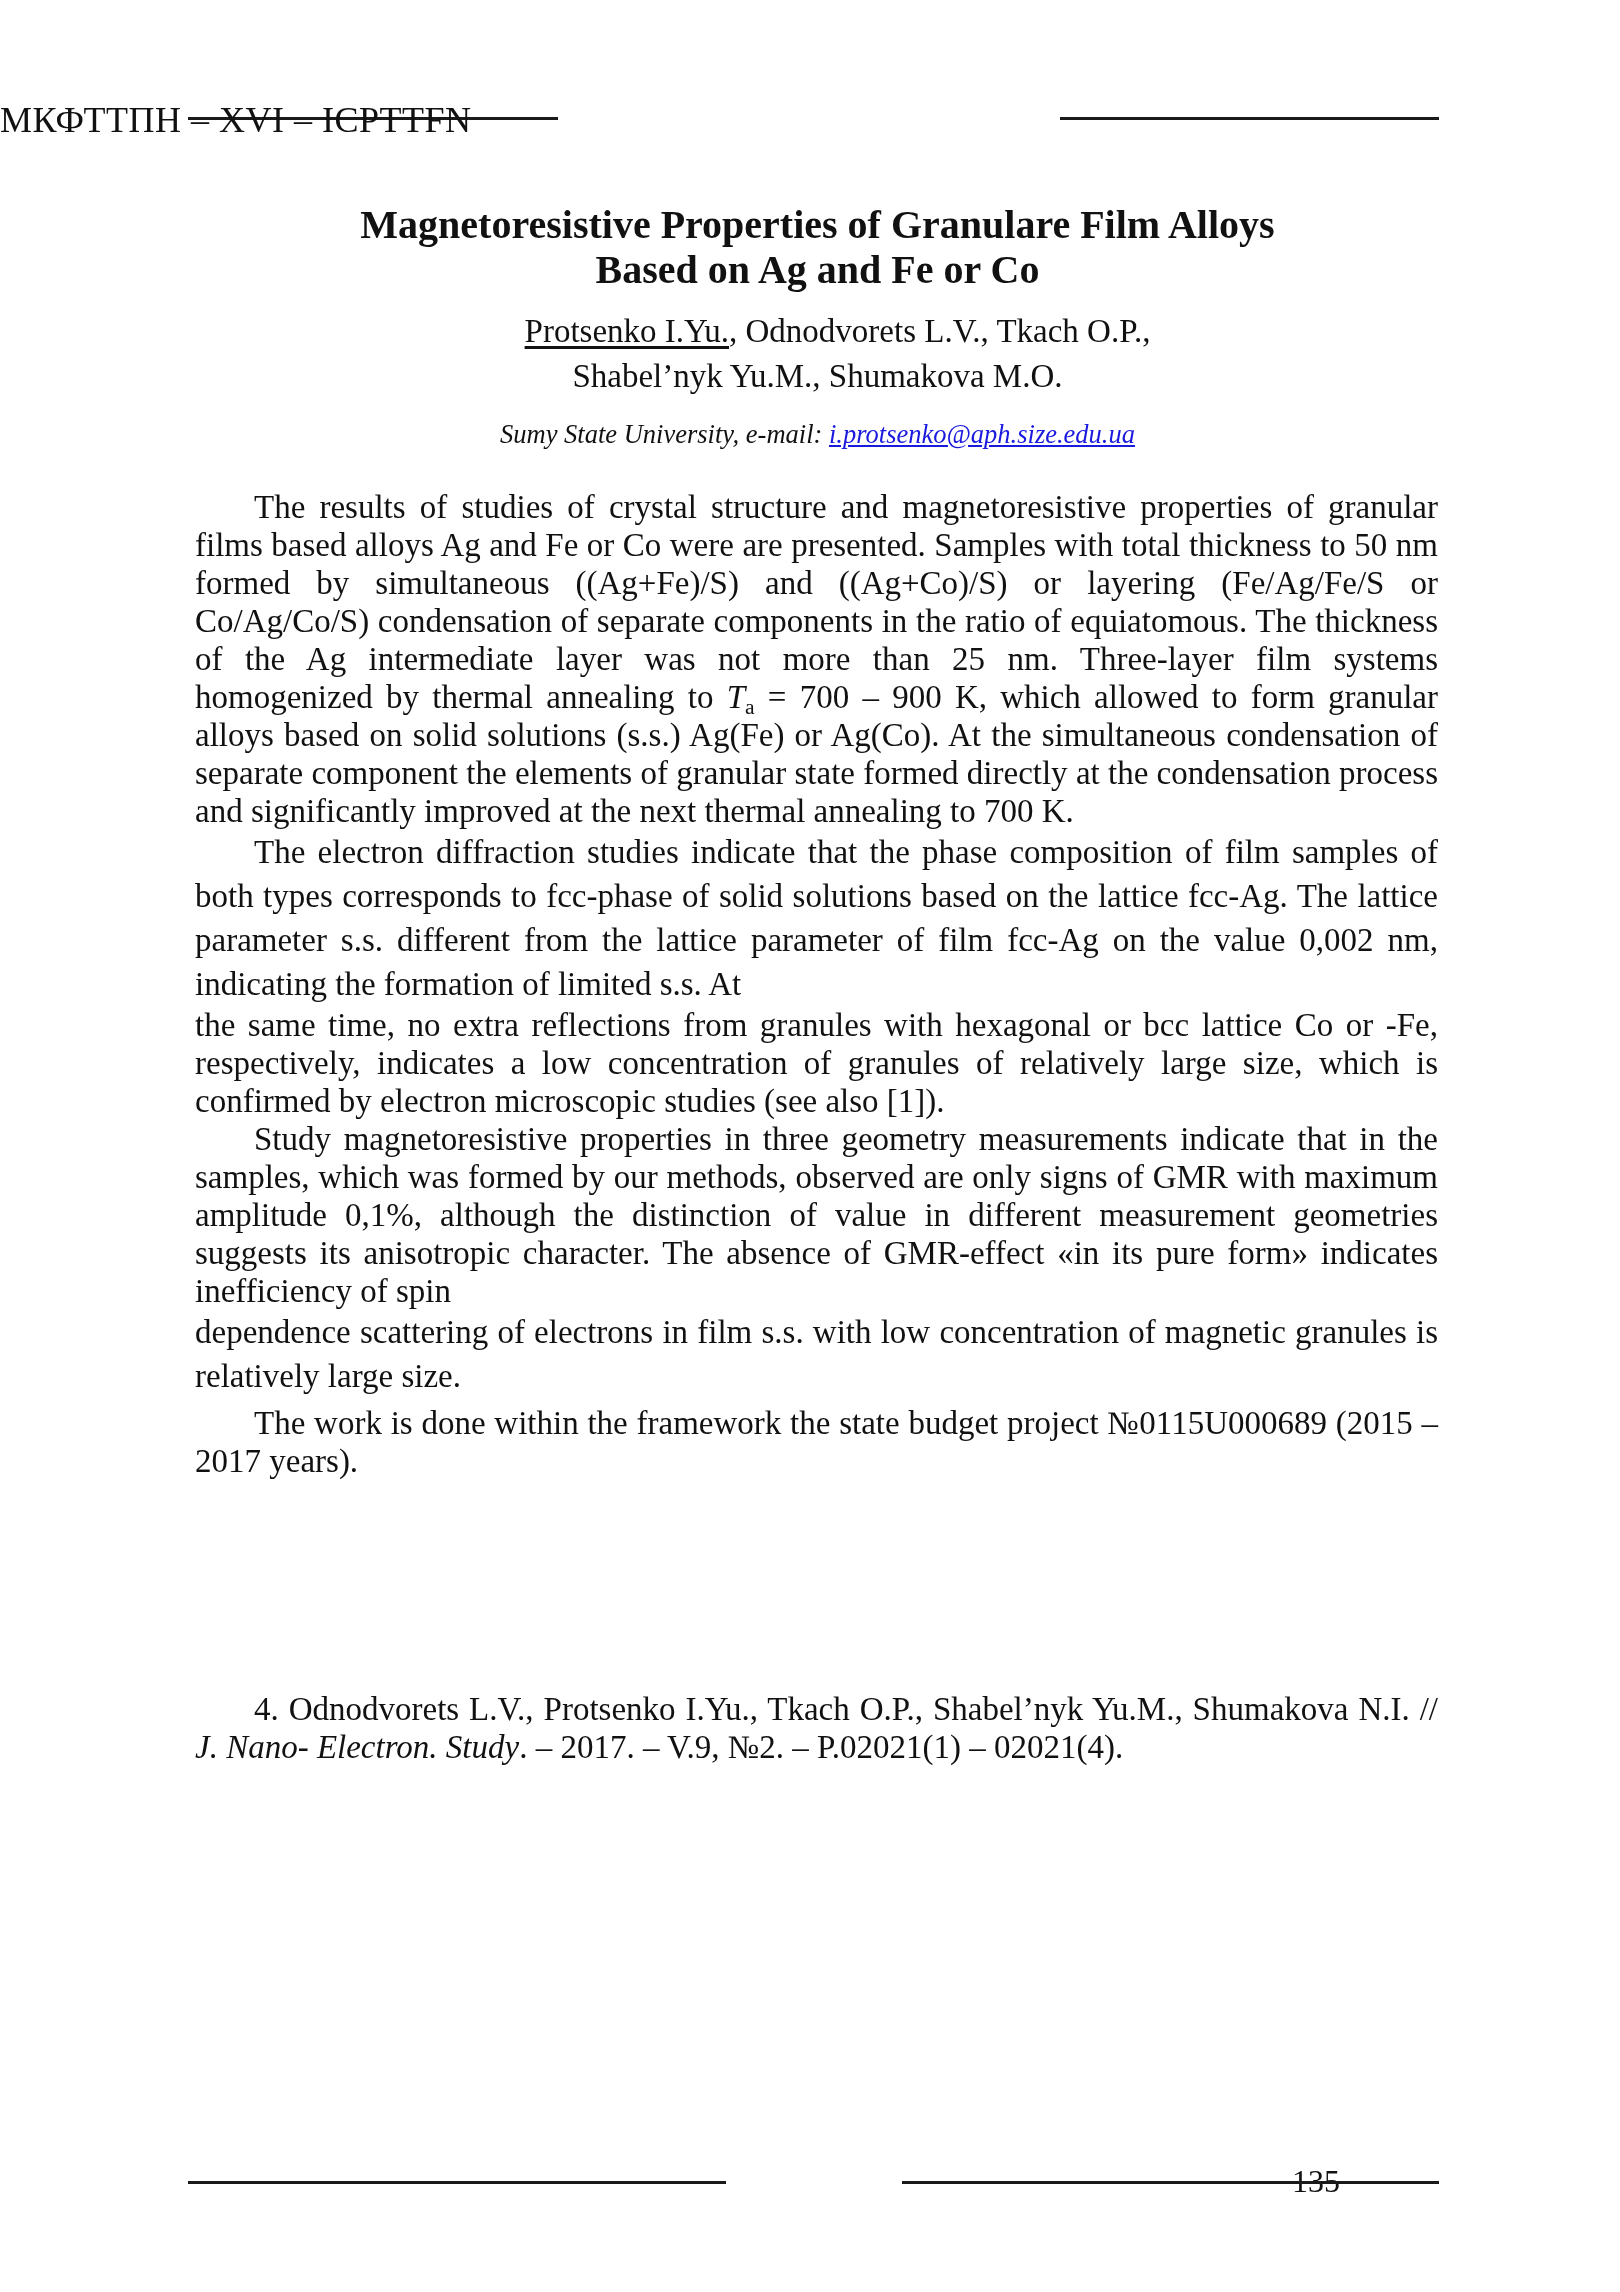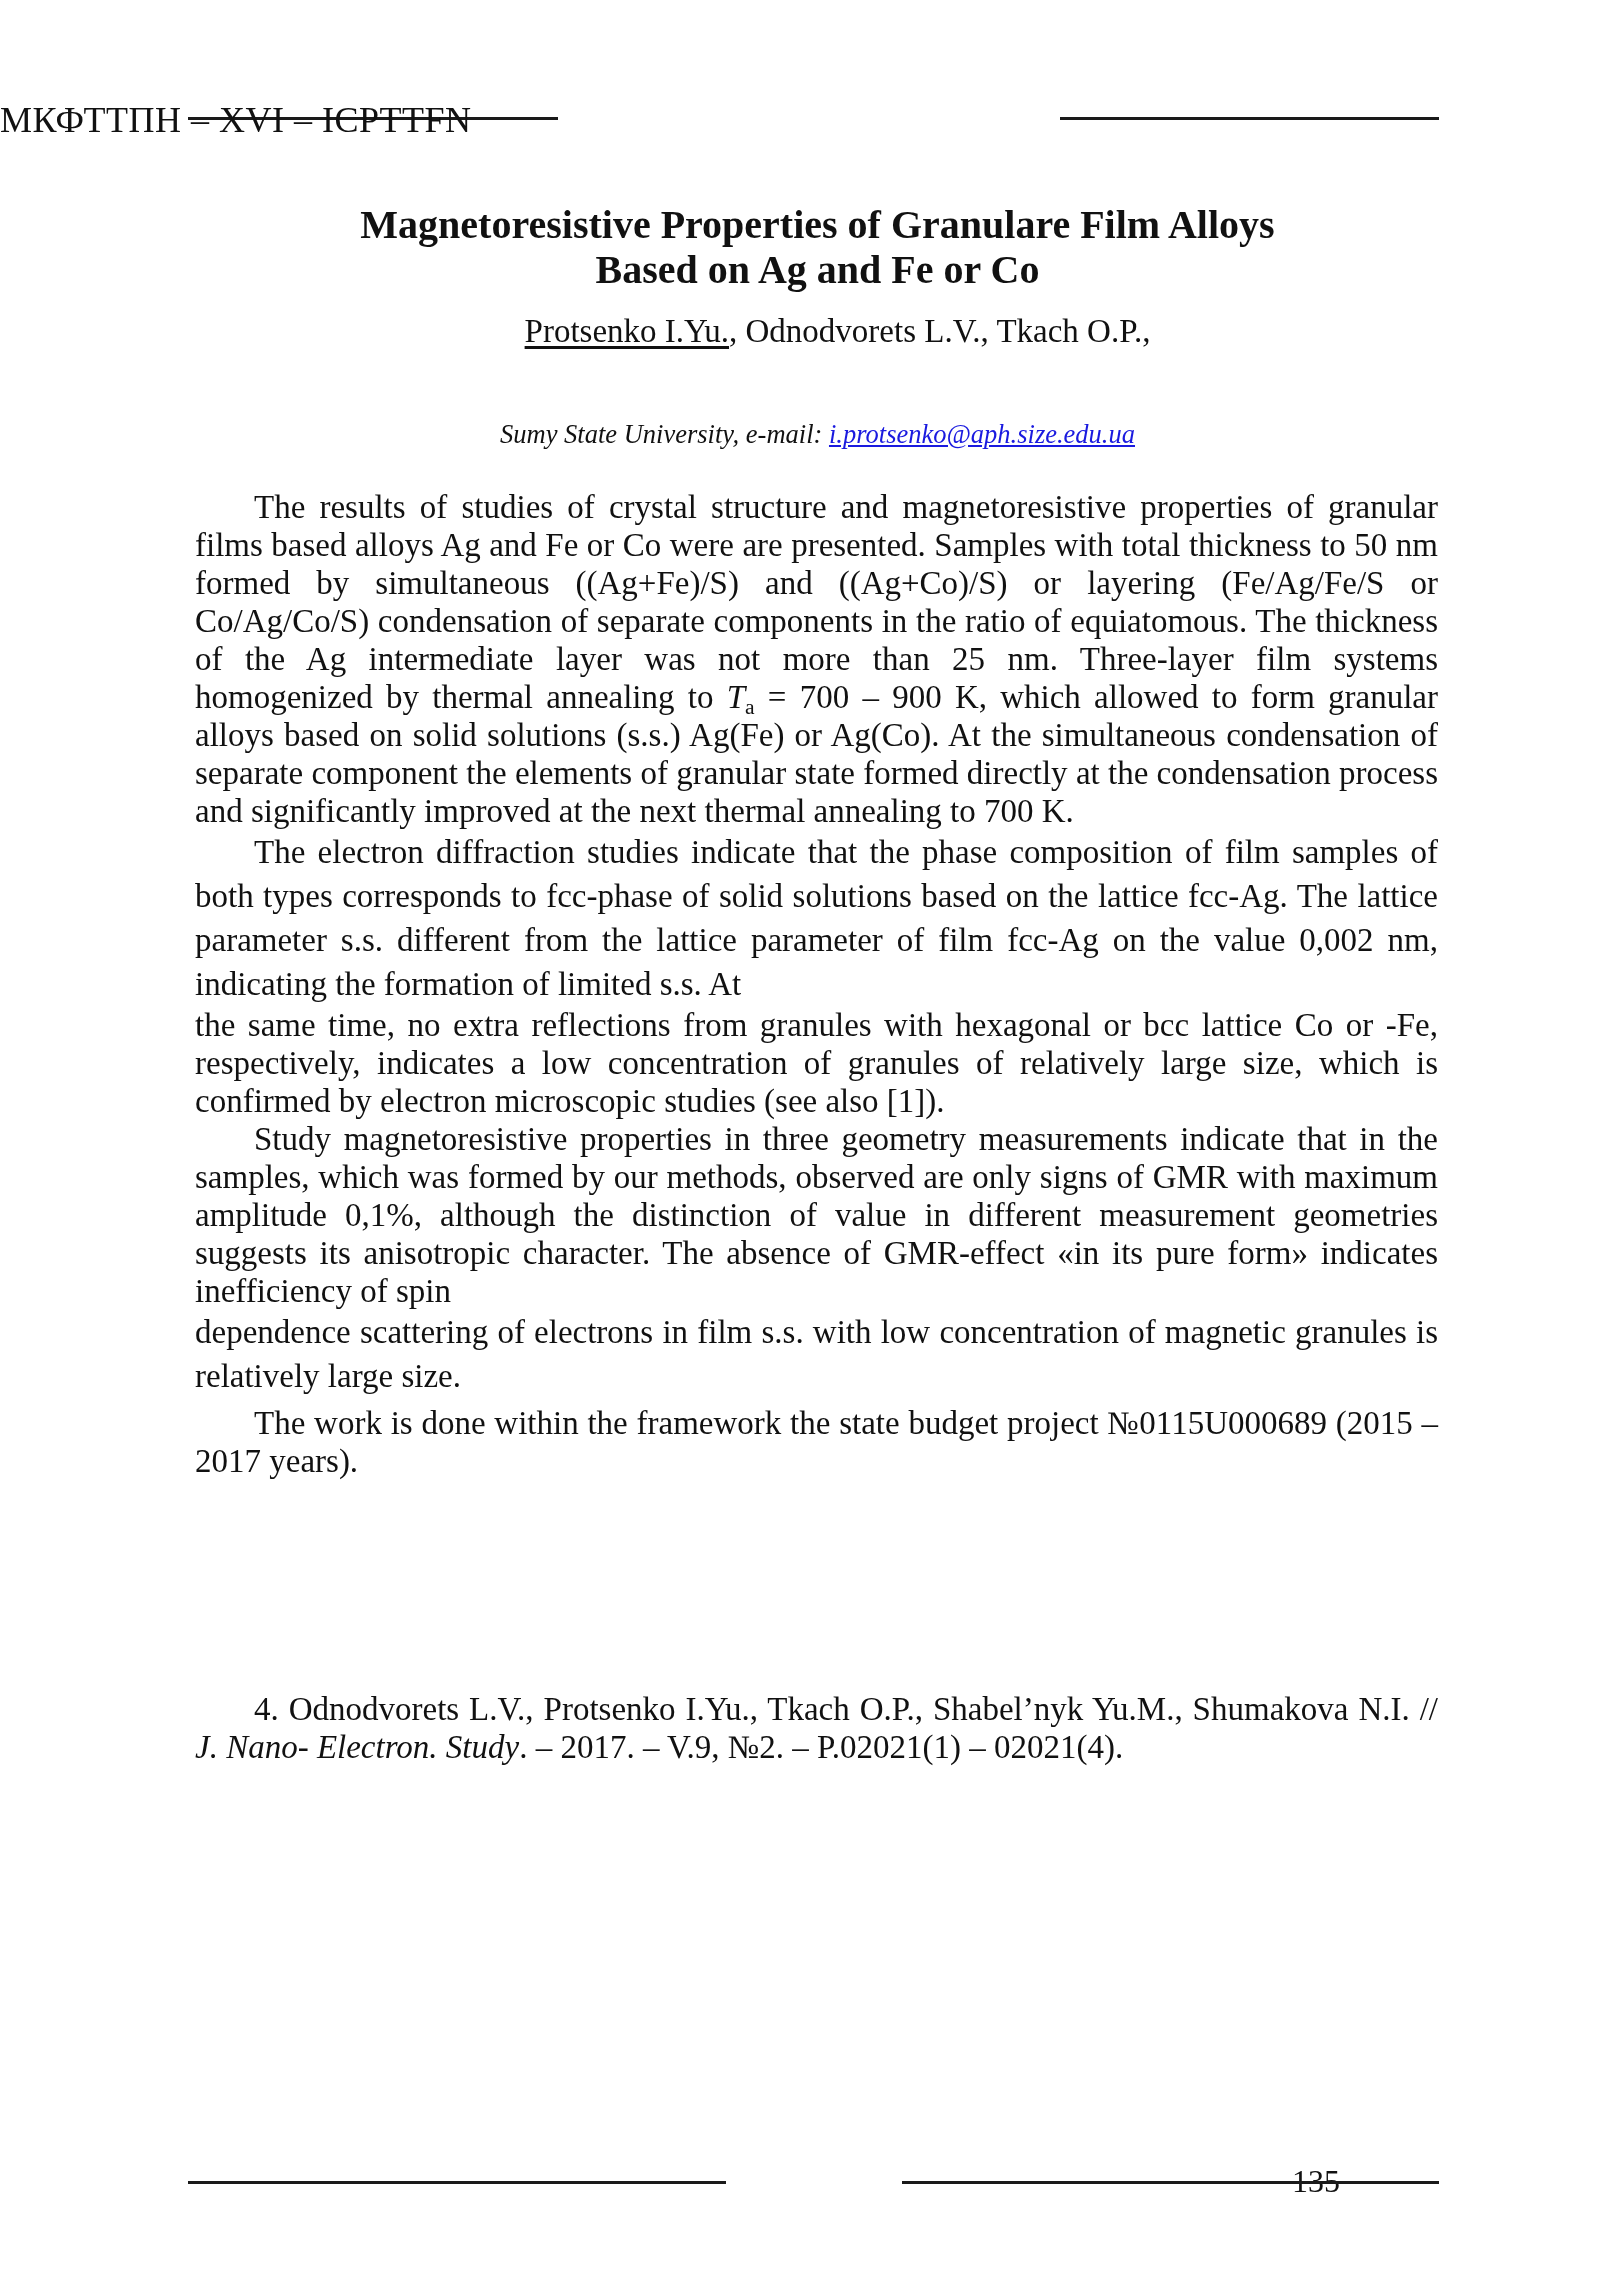--- a/index.html
+++ b/index.html
@@ -32,20 +32,21 @@
 <div class="running-head">МКФТТПН – XVI – ICPTTFN</div>
 <div class="hline" style="top:117px; left:1060px; width:379px;"></div>
 
 <div class="title">
   <div>Magnetoresistive Properties of Granulare Film Alloys</div>
   <div>Based on Ag and Fe or Co</div>
 </div>
 
 <div class="authors">
   <div><u>Protsenko I.Yu.</u><span>, Odnodvorets L.V., Tkach O.P.,</span></div>
+  <div>Shabel’nyk Yu.M.,  Shumakova M.O.</div>
 </div>
 
 <div class="affil">
   <span>Sumy State University, e-mail: </span><a>i.protsenko@aph.size.edu.ua</a>
 </div>
 
 <div class="body">
   <p><span>The results of studies of crystal structure and magnetoresistive properties of granular films based alloys Ag and Fe or Co were are presented. Samples with total thickness to 50 nm formed by simultaneous ((Ag+Fe)/S) and ((Ag+Co)/S) or layering (Fe/Ag/Fe/S or Co/Ag/Co/S) condensation of separate components in the ratio of  equiatomous. The thickness of the Ag intermediate layer was not more than 25 nm. Three-layer film systems homogenized  by thermal annealing to </span><i>T</i><sub>a</sub><span> = 700 – 900 K, which allowed to form granular alloys based on solid solutions (s.s.) Ag(Fe) or Ag(Co). At the simultaneous condensation of separate component the elements of granular state formed directly at the condensation process and significantly improved at the next thermal annealing to 700 K.</span></p>
   <p class="wide">The electron diffraction studies indicate that the phase composition of film samples of  both types corresponds to fcc-phase of solid solutions based on the lattice fcc-Ag. The  lattice parameter s.s. different from the lattice parameter of film fcc-Ag on the value   0,002 nm, indicating the formation of limited s.s. At</p>
   <p style="text-indent:0;">the same time, no extra reflections from granules with hexagonal or bcc lattice Co or   -Fe, respectively, indicates a low concentration of granules of relatively large size, which is confirmed by electron microscopic studies (see also [1]).</p>

